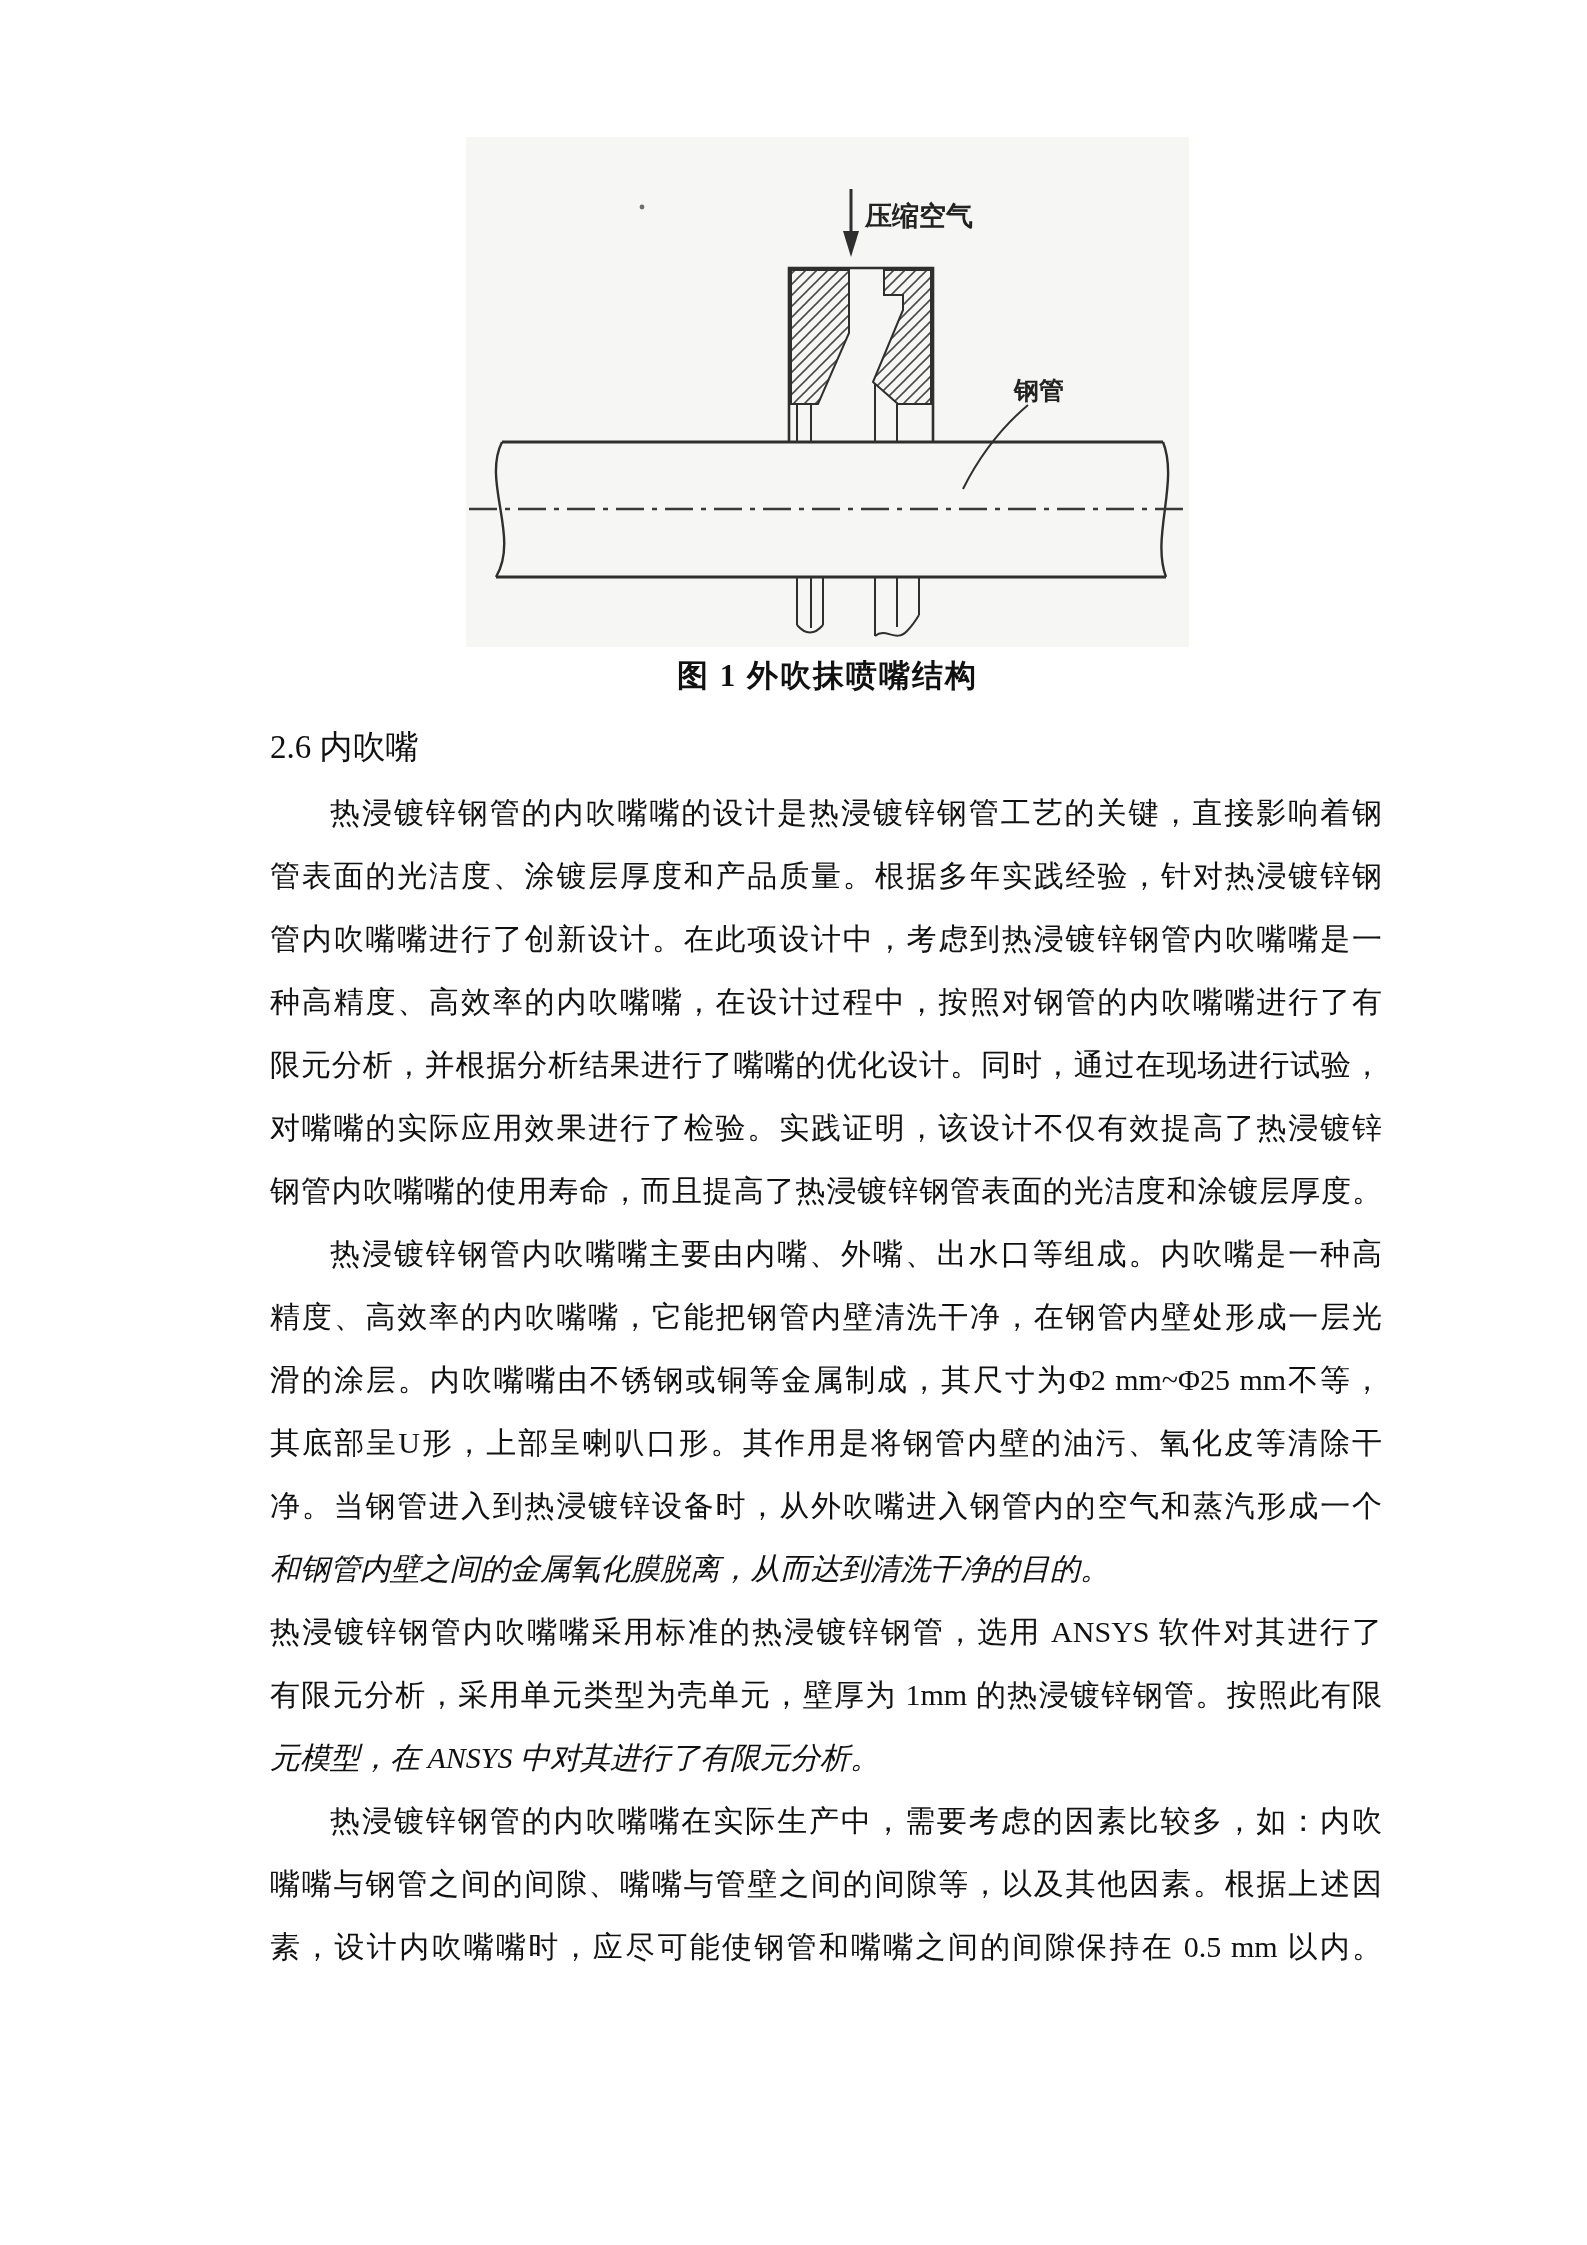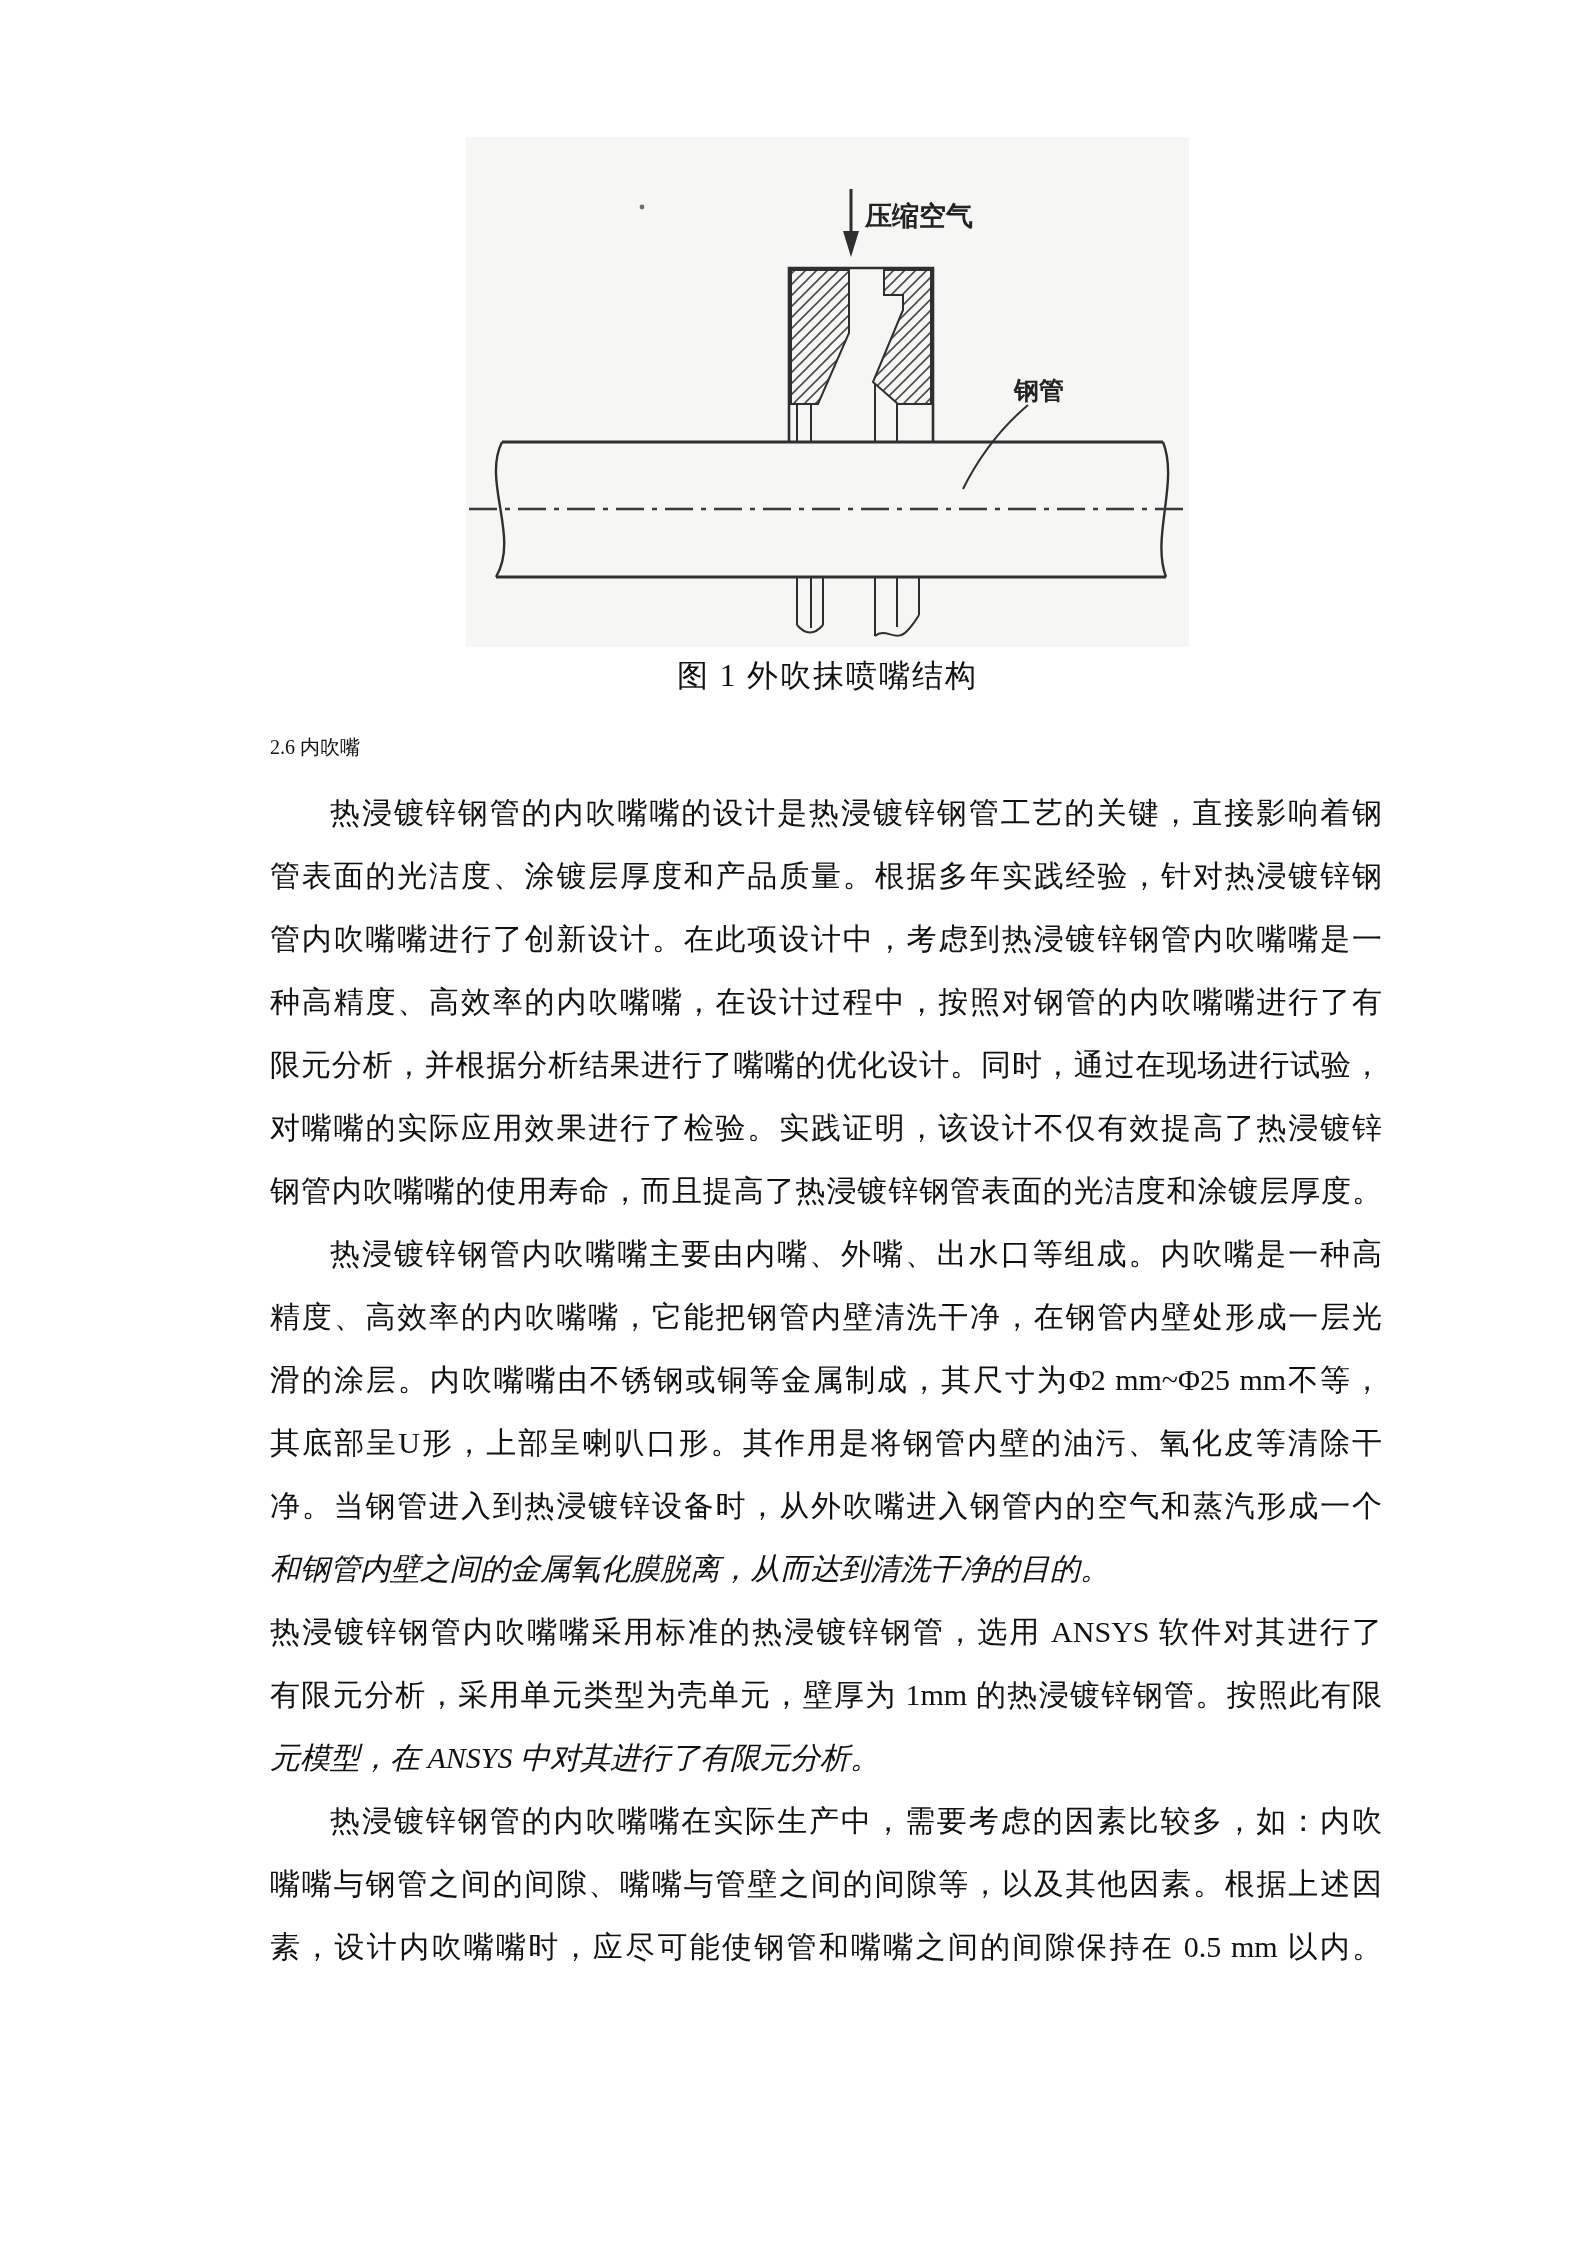--- a/index.html
+++ b/index.html
@@ -23,31 +23,31 @@
     background: #f6f6f4;
   }
   .figure-region svg { display: block; width: 723px; height: 510px; }
   .figure-caption {
     position: absolute;
     left: 434px;
     top: 655px;
     width: 723px;
     text-align: center;
     font-size: 31px;
-    font-weight: normal;
+    font-weight: bold;
     letter-spacing: 2px;
     white-space: pre;
   }
   .section-heading {
     position: absolute;
     left: 238px;
     top: 716px;
     height: 63px;
     line-height: 63px;
-    font-size: 20px;
+    font-size: 33px;
     white-space: pre;
   }
   .body-text {
     position: absolute;
     left: 238px;
     top: 781px;
     width: 1112px;
     font-size: 30px;
   }
   .line {

